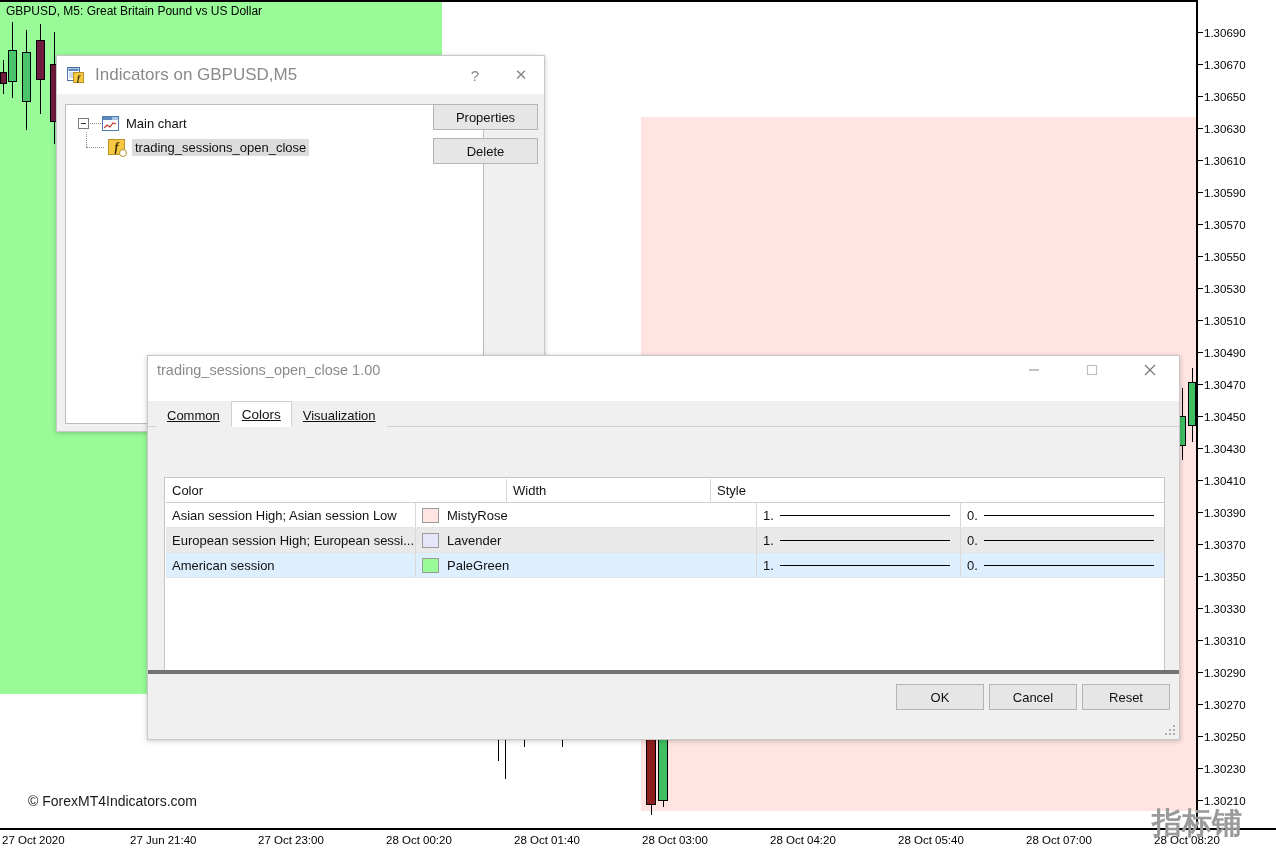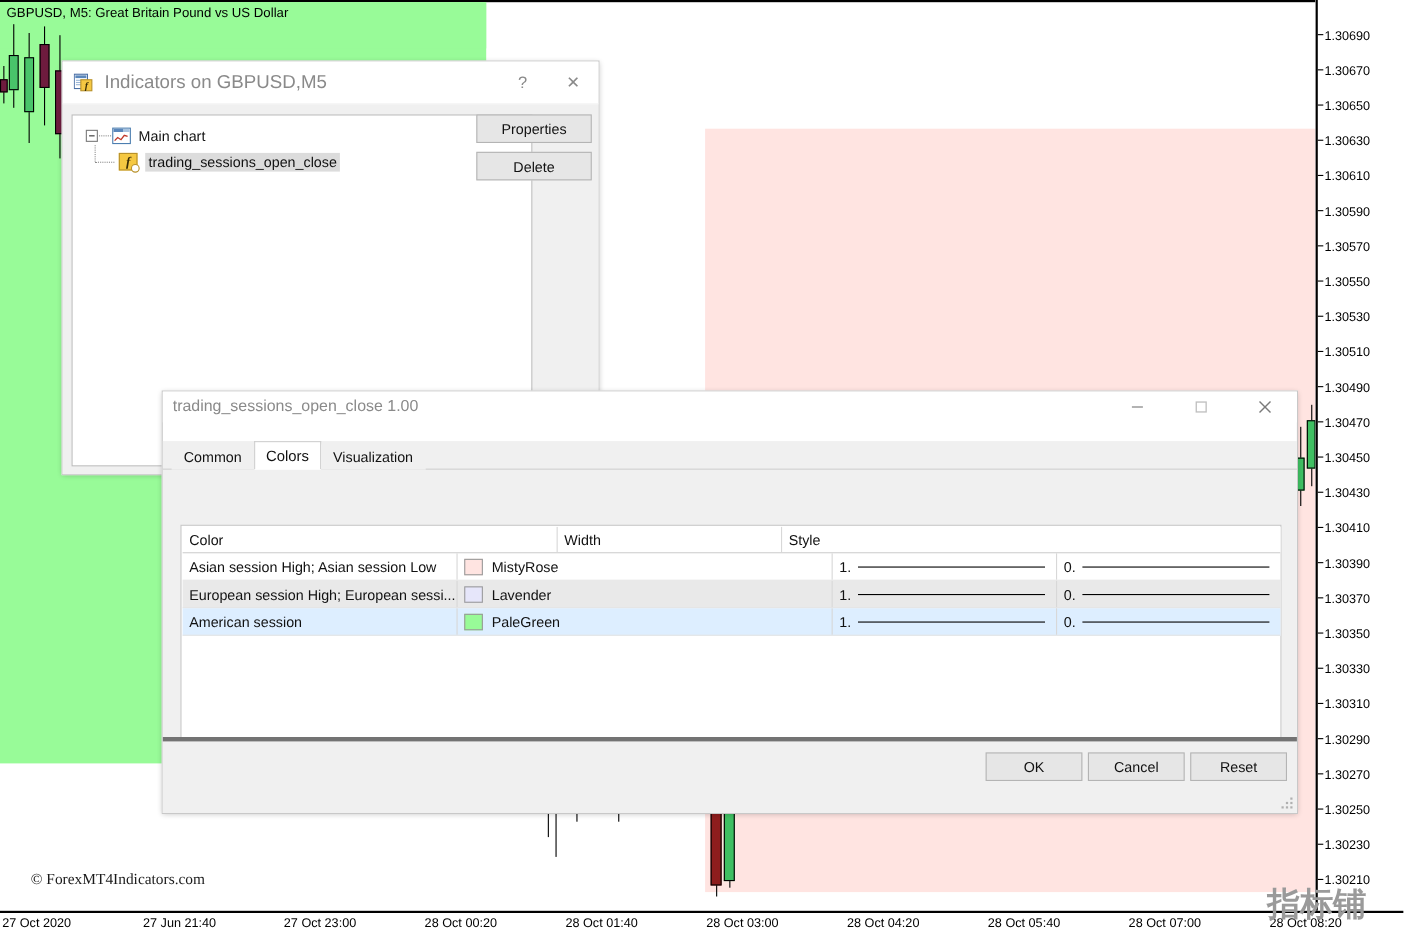--- a/index.html
+++ b/index.html
@@ -61,21 +61,20 @@
   .body.bear { background: #6e1b3e; }
   .body.bull2 { background: #3fbf62; }
   .body.bear2 { background: #8e1d1d; }
 
   .footer-credit {
     position: absolute;
     left: 28px; top: 793px;
     font-size: 14px;
     color: #1a1a1a;
     z-index: 6;
-    font-family: Liberation Serif, serif;
   }
 
   
   .price-axis {
     position: absolute;
     left: 1196px; top: 0;
     width: 80px; height: 828px;
     background: #ffffff;
     border-left: 2px solid #000;
   }
@@ -332,20 +331,21 @@
   .tab {
     height: 23px;
     padding: 0 10px;
     font-size: 13px;
     color: #111;
     background: #f0f0f0;
     display: flex;
     align-items: center;
     cursor: default;
     border: 1px solid transparent;
+    text-decoration: underline;
   }
   .tab.active {
     background: #ffffff;
     border: 1px solid #cfcfcf;
     border-bottom-color: #ffffff;
     height: 26px;
     font-size: 13.5px;
   }
   .tabstrip-line {
     position: absolute;

